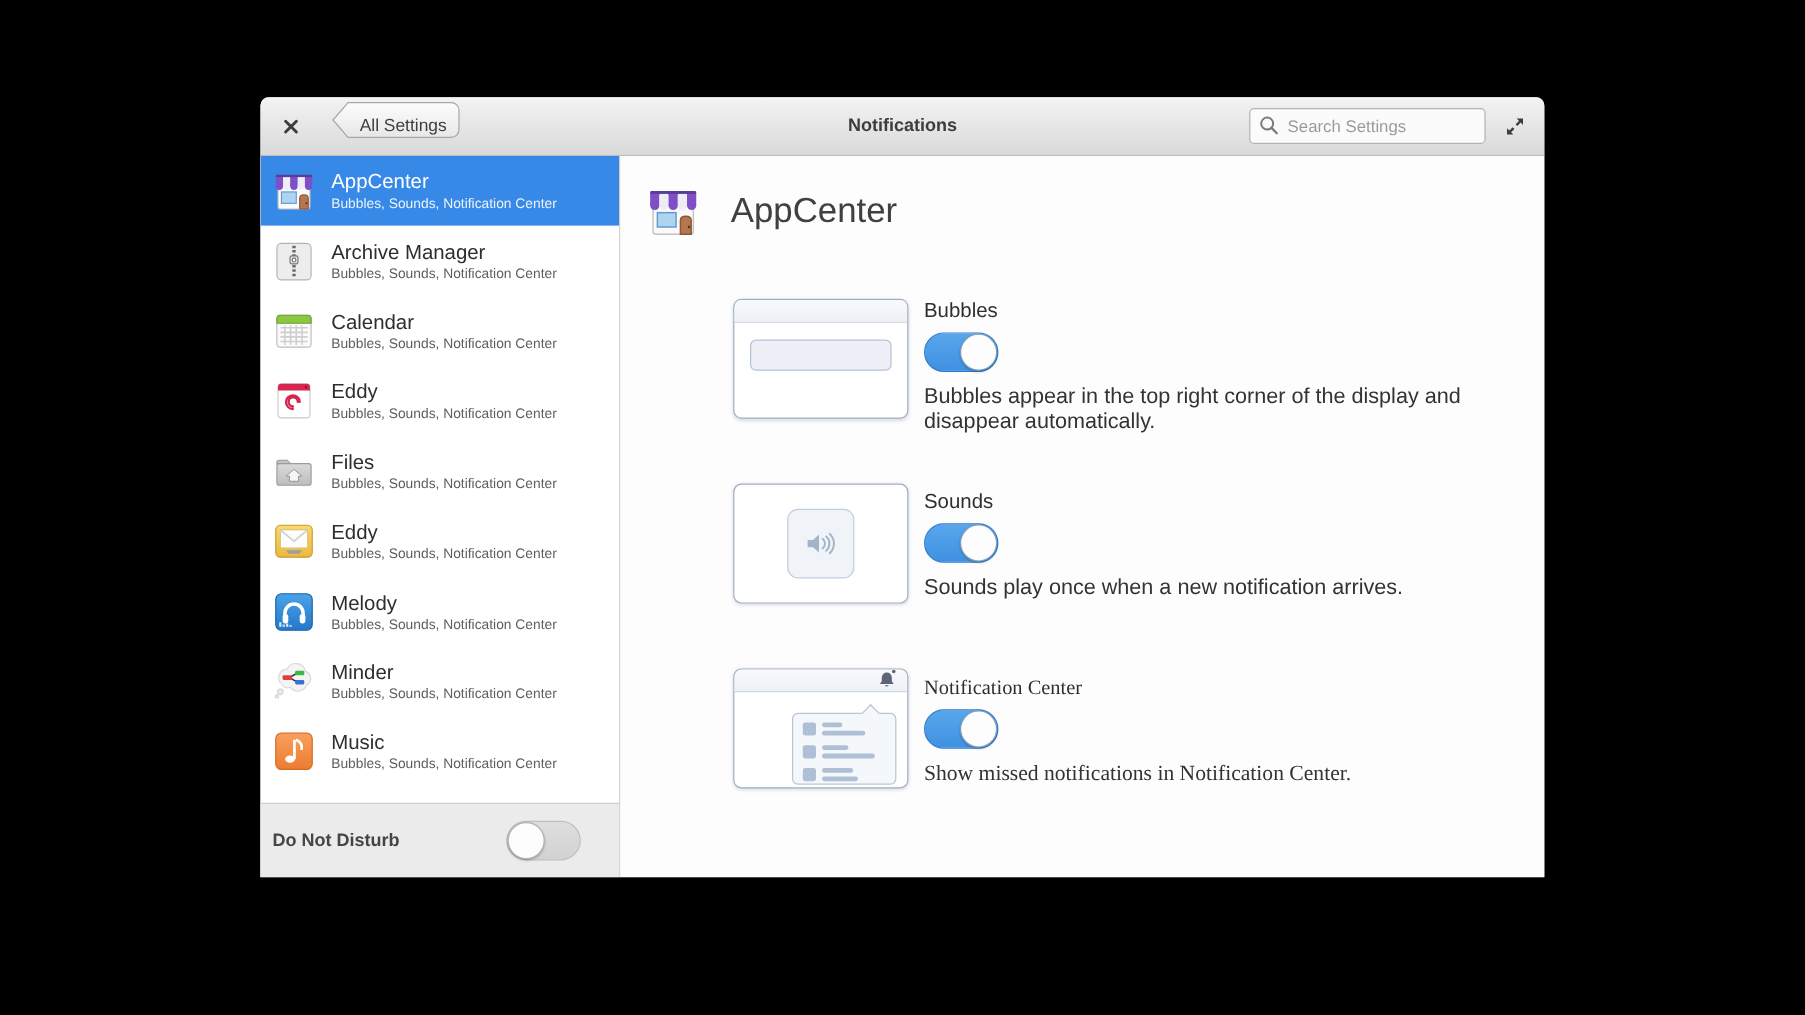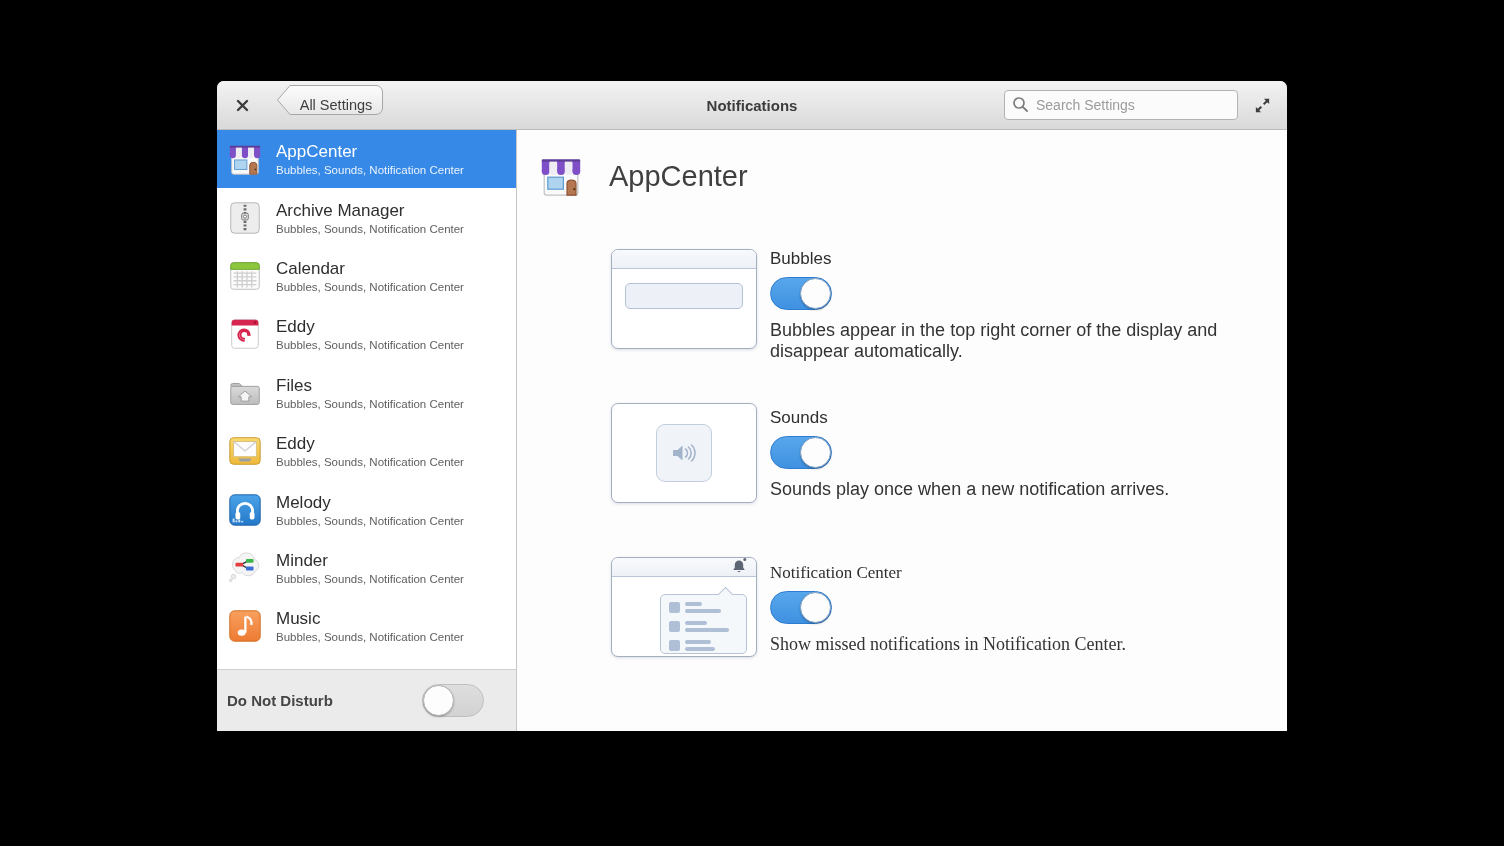--- a/index.html
+++ b/index.html
@@ -27,21 +27,21 @@
   .back-button .back-label {
     position:absolute; left:16px; right:4px; top:0; bottom:0;
     display:flex; align-items:center; justify-content:center;
     font-size:14.5px; color:#3e3e3e;
   }
   .header-title {
     position:absolute; left:50%; top:50%; transform:translate(-50%,-50%);
     font-size:15px; font-weight:bold; color:#3c3c3c; white-space:nowrap;
   }
   .header-right { margin-left:auto; display:flex; align-items:center; }
-  .search-box { position:relative; width:234px; height:30px; }
+  .search-box { position:relative; width:197px; height:30px; }
   .search-box input {
     width:100%; height:100%; border:1px solid #b3b3b3; border-radius:4px;
     background:#fbfbfb; padding:0 8px 0 31px; font-size:14px; color:#333;
     font-family:"Liberation Sans", sans-serif; outline:none;
   }
   .search-box input::placeholder { color:#9b9b9b; }
   .search-box .mag { position:absolute; left:8px; top:6px; }
   .expand-btn { margin:0 14px 0 13px; width:22px; height:22px; display:flex; align-items:center; justify-content:center; cursor:default; }
 
   

